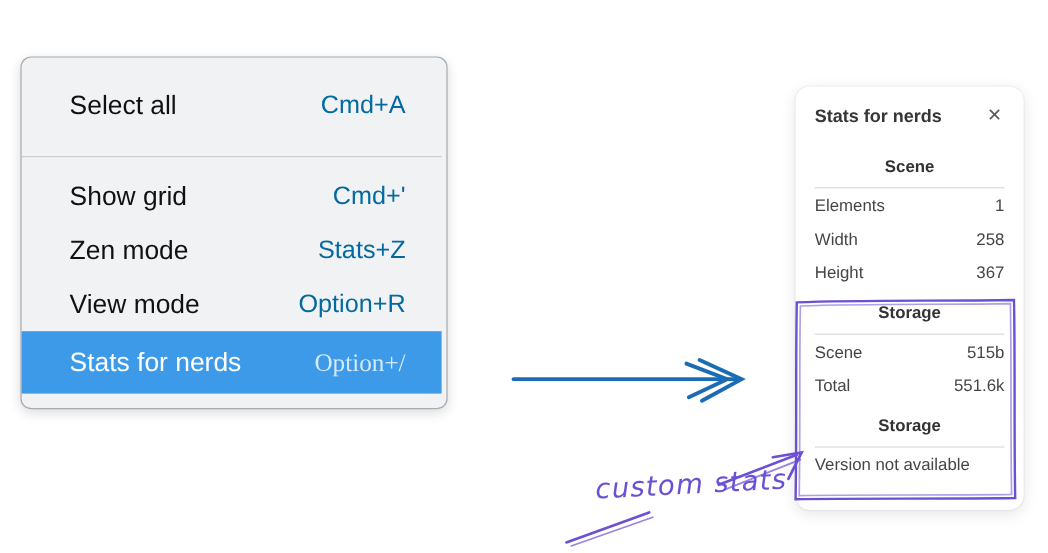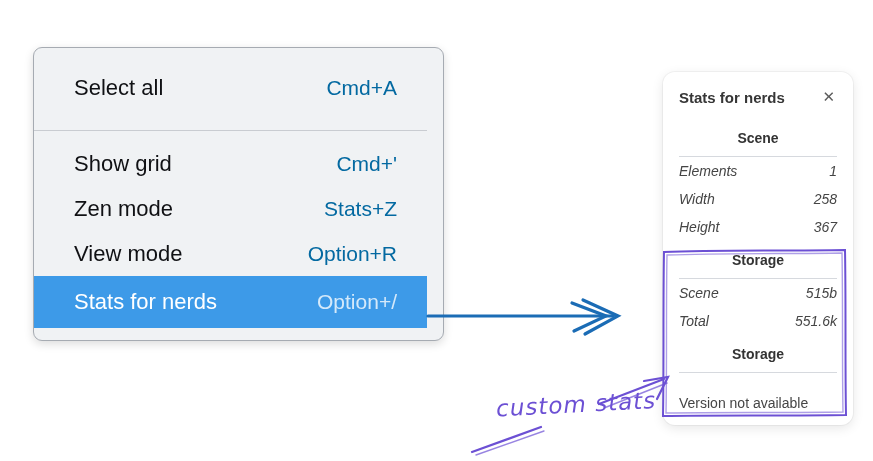--- a/index.html
+++ b/index.html
@@ -4,40 +4,40 @@
 <style>
   html,body{margin:0;padding:0;}
   body{
     width:873px;height:461px;position:relative;overflow:hidden;
     background:#ffffff;
     font-family:"Liberation Sans", sans-serif;
   }
 
   
   .menu{
-    position:absolute;left:33px;top:47px;width:411px;
+    position:absolute;left:17px;top:47px;width:356px;
     background:#f0f2f4;
     border:1px solid #a6abb2;
     border-radius:9px;
     box-shadow:0 3px 10px rgba(0,0,0,.14);
-    padding:8px 16px 12px 0;
+    padding:8px 4px 12px 0;
     box-sizing:border-box;
   }
   .menu-item{
     display:flex;justify-content:space-between;align-items:center;
     padding:0 30px 0 40px;
     font-size:22px;color:#101114;
     height:45px;cursor:default;
   }
   .menu-item.first{height:64px;}
   .menu-item .shortcut{color:#0369a1;font-size:21px;}
   .menu-item.highlighted{
     height:52px;color:#ffffff;
   }
-  .menu-item.highlighted .shortcut{color:rgba(255,255,255,.78);}
+  .menu-item.highlighted .shortcut{color:rgba(255,255,255,.78);font-family:Liberation Serif, serif;}
   .menu-sep{
     border:none;border-top:1px solid #c9ccd1;
     margin:10px 0;height:0;
   }
 
   
   .panel{
     position:absolute;left:663px;top:72px;width:190px;height:353px;
     background:#ffffff;border-radius:12px;
     box-shadow:0 0 0 1px rgba(0,0,0,.04),0 3px 12px rgba(0,0,0,.10);
@@ -53,23 +53,23 @@
   .section-header{
     text-align:center;font-weight:bold;color:#333;font-size:14px;
     margin-top:9px;line-height:20px;
   }
   .section-header.scene{margin-top:20px;}
   .panel hr{
     border:none;border-top:1px solid #d6d9de;margin:8px 0 0 0;
   }
   .stat-row{
     display:flex;justify-content:space-between;align-items:center;
-    line-height:28px;height:28px;font-style:italic;
+    line-height:28px;height:28px;
   }
-  .stat-note{line-height:28px;height:28px;margin-top:16px;}
+  .stat-note{line-height:28px;height:28px;margin-top:0;}
 
   
   .overlay{position:absolute;pointer-events:none;}
 
   
   .annotation-text{
     position:absolute;left:496px;top:391px;width:170px;
     font-size:23px;font-style:italic;letter-spacing:1px;
     transform:rotate(-3deg);
     font-family:"DejaVu Sans", cursive, sans-serif;

